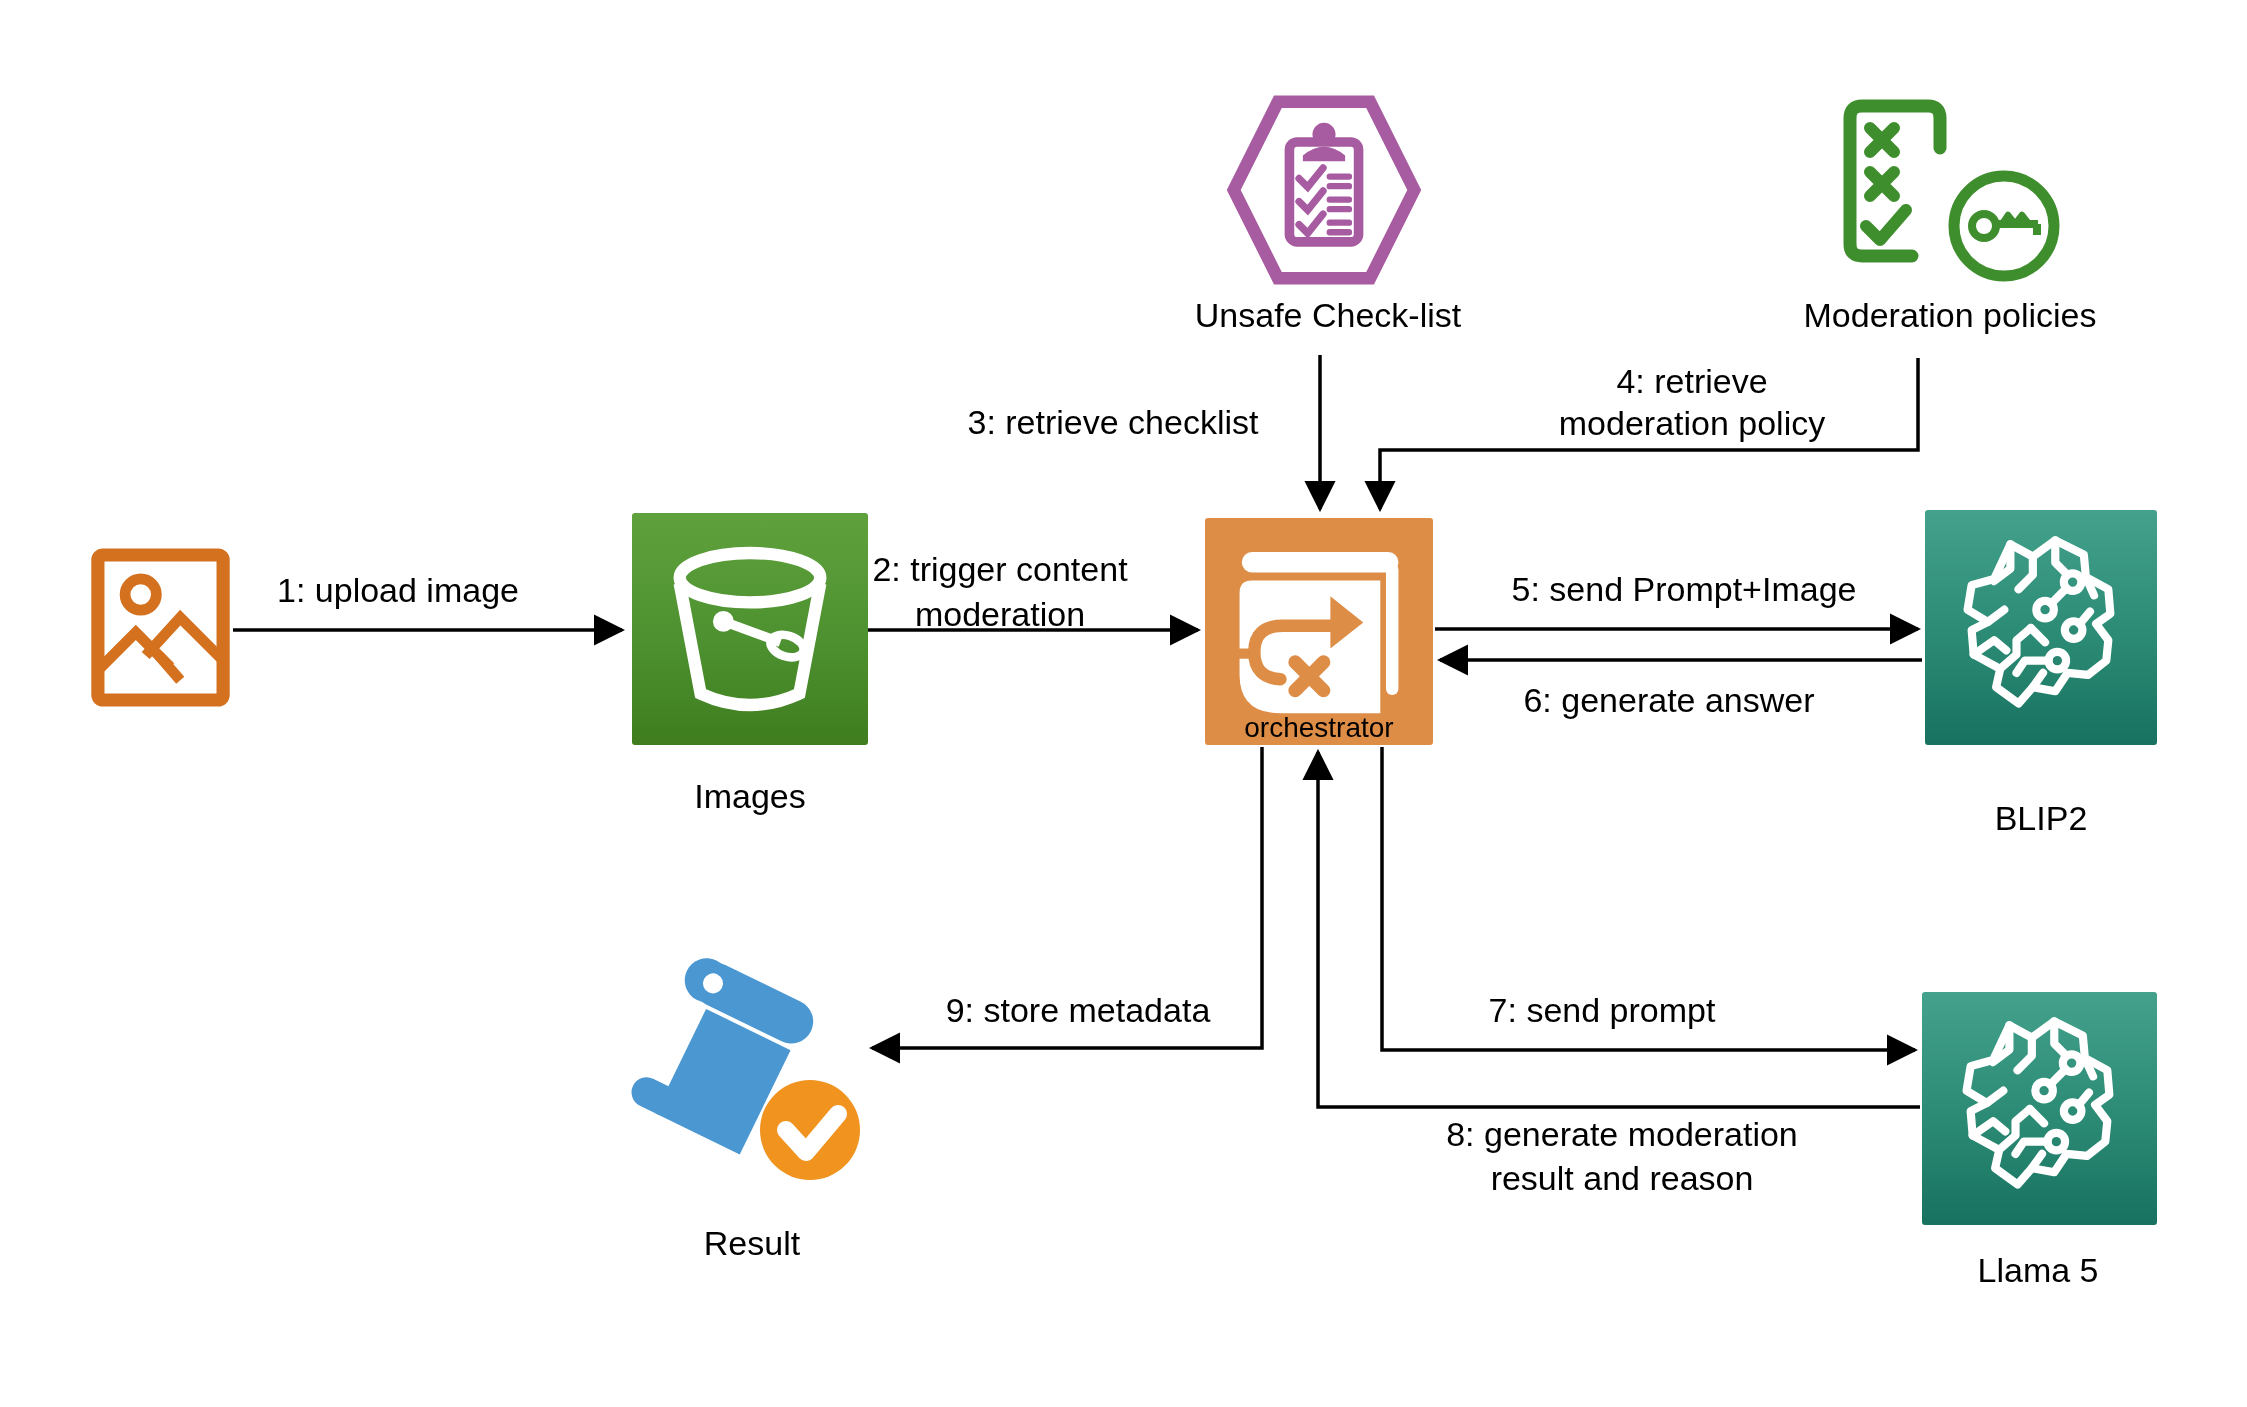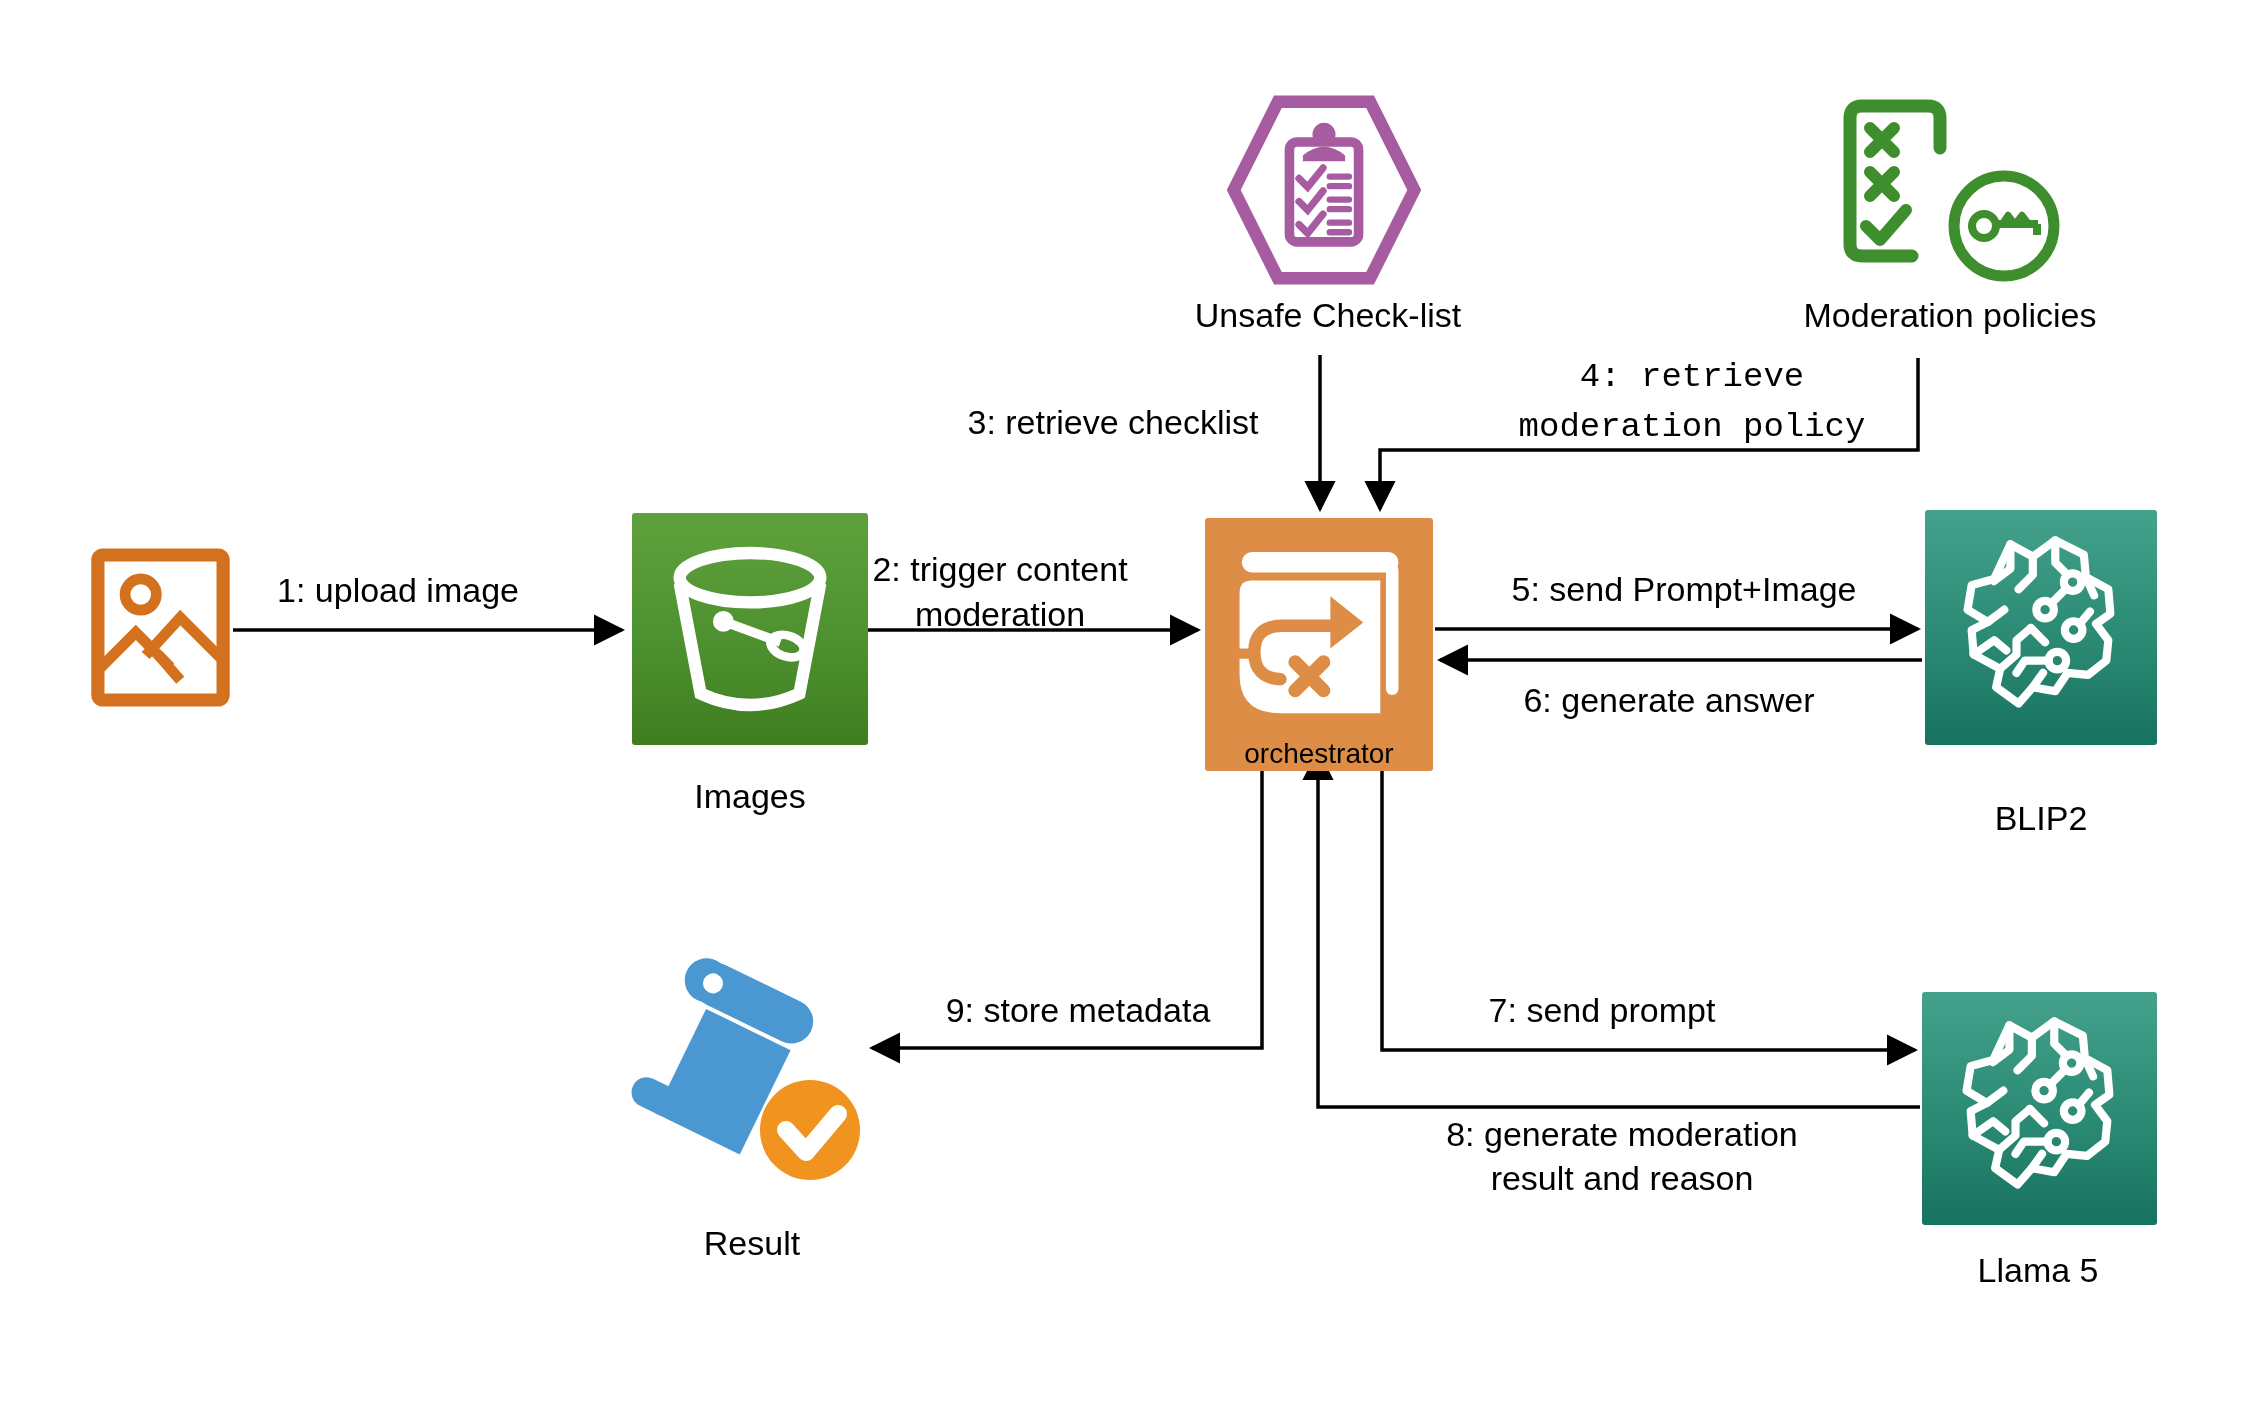--- a/index.html
+++ b/index.html
@@ -49,21 +49,21 @@
       <path d="M1382,747 V1050 H1915" marker-end="url(#arrow)"></path>
       <path d="M1920,1107 H1318 V752" marker-end="url(#arrow)"></path>
       <path d="M1262,747 V1048 H872" marker-end="url(#arrow)"></path>
     </g>
   </svg>
 
   <div class="edge-label" style="left:398px;top:590px;">1: upload image</div>
   <div class="edge-label" style="left:1000px;top:592px;line-height:45px;">2: trigger content
 moderation</div>
   <div class="edge-label" style="left:1113px;top:422px;">3: retrieve checklist</div>
-  <div class="edge-label" style="left:1692px;top:402px;line-height:50px;font-family:Liberation Mono, monospace;">4: retrieve
+  <div class="edge-label" style="left:1692px;top:402px;line-height:42px;">4: retrieve
 moderation policy</div>
   <div class="edge-label" style="left:1684px;top:589px;text-align:right;">5: send Prompt+Image</div>
   <div class="edge-label" style="left:1669px;top:700px;">6: generate answer</div>
   <div class="edge-label" style="left:1602px;top:1010px;">7: send prompt</div>
   <div class="edge-label" style="left:1622px;top:1156px;line-height:44px;">8: generate moderation
 result and reason</div>
   <div class="edge-label" style="left:1078px;top:1010px;">9: store metadata</div>
 
   <div class="icon-abs" style="left:88px;top:545px;width:145px;height:165px;">
     <svg width="145" height="165" viewBox="0 0 88 100" fill="none" stroke="#d4711f">
@@ -81,21 +81,21 @@
         <ellipse cx="50" cy="23" rx="37" ry="13" stroke-width="6.5"></ellipse>
         <path d="M13,26 L24,84 Q50,96 76,84 L87,26" stroke-width="6.5"></path>
         <circle cx="36" cy="46" r="5.5" fill="#fff" stroke="none"></circle>
         <path d="M36,46 L66,57" stroke-width="5"></path>
         <ellipse cx="69.5" cy="59" rx="9" ry="5.5" stroke-width="4.5" transform="rotate(18 69.5 59)"></ellipse>
       </g>
     </svg>
   </div>
   <div class="node-label" style="left:750px;top:796px;">Images</div>
 
-  <div class="node-box solid-orange" style="left:1205px;top:518px;width:228px;height:253px;">
+  <div class="node-box solid-orange" style="left:1205px;top:518px;width:228px;height:227px;">
     <svg style="position:absolute;left:0;top:0;" width="228" height="227" viewBox="0 0 100 100">
       <rect x="16" y="15" width="69" height="9" rx="4.5" fill="#fff"></rect>
       <rect x="79.5" y="20" width="5.5" height="58" rx="2.75" fill="#fff"></rect>
       <path d="M15,33 q0,-5.5 5.5,-5.5 H77 V86 H33 Q15,86 15,69 Z" fill="#fff"></path>
       <rect x="14.5" y="57.5" width="9" height="4.5" fill="#dd8d46"></rect>
       <path d="M55,47.5 H34 Q21.5,47.5 21.5,59 Q21.5,70.5 33,71" stroke="#dd8d46" stroke-width="5.5" fill="none" stroke-linecap="round"></path>
       <polygon points="55,34.5 69.5,46 55,57.5" fill="#dd8d46"></polygon>
       <path d="M39.5,63.5 L52,76 M52,63.5 L39.5,76" stroke="#dd8d46" stroke-width="6" stroke-linecap="round"></path>
     </svg>
     <div class="orch-label">orchestrator</div>

